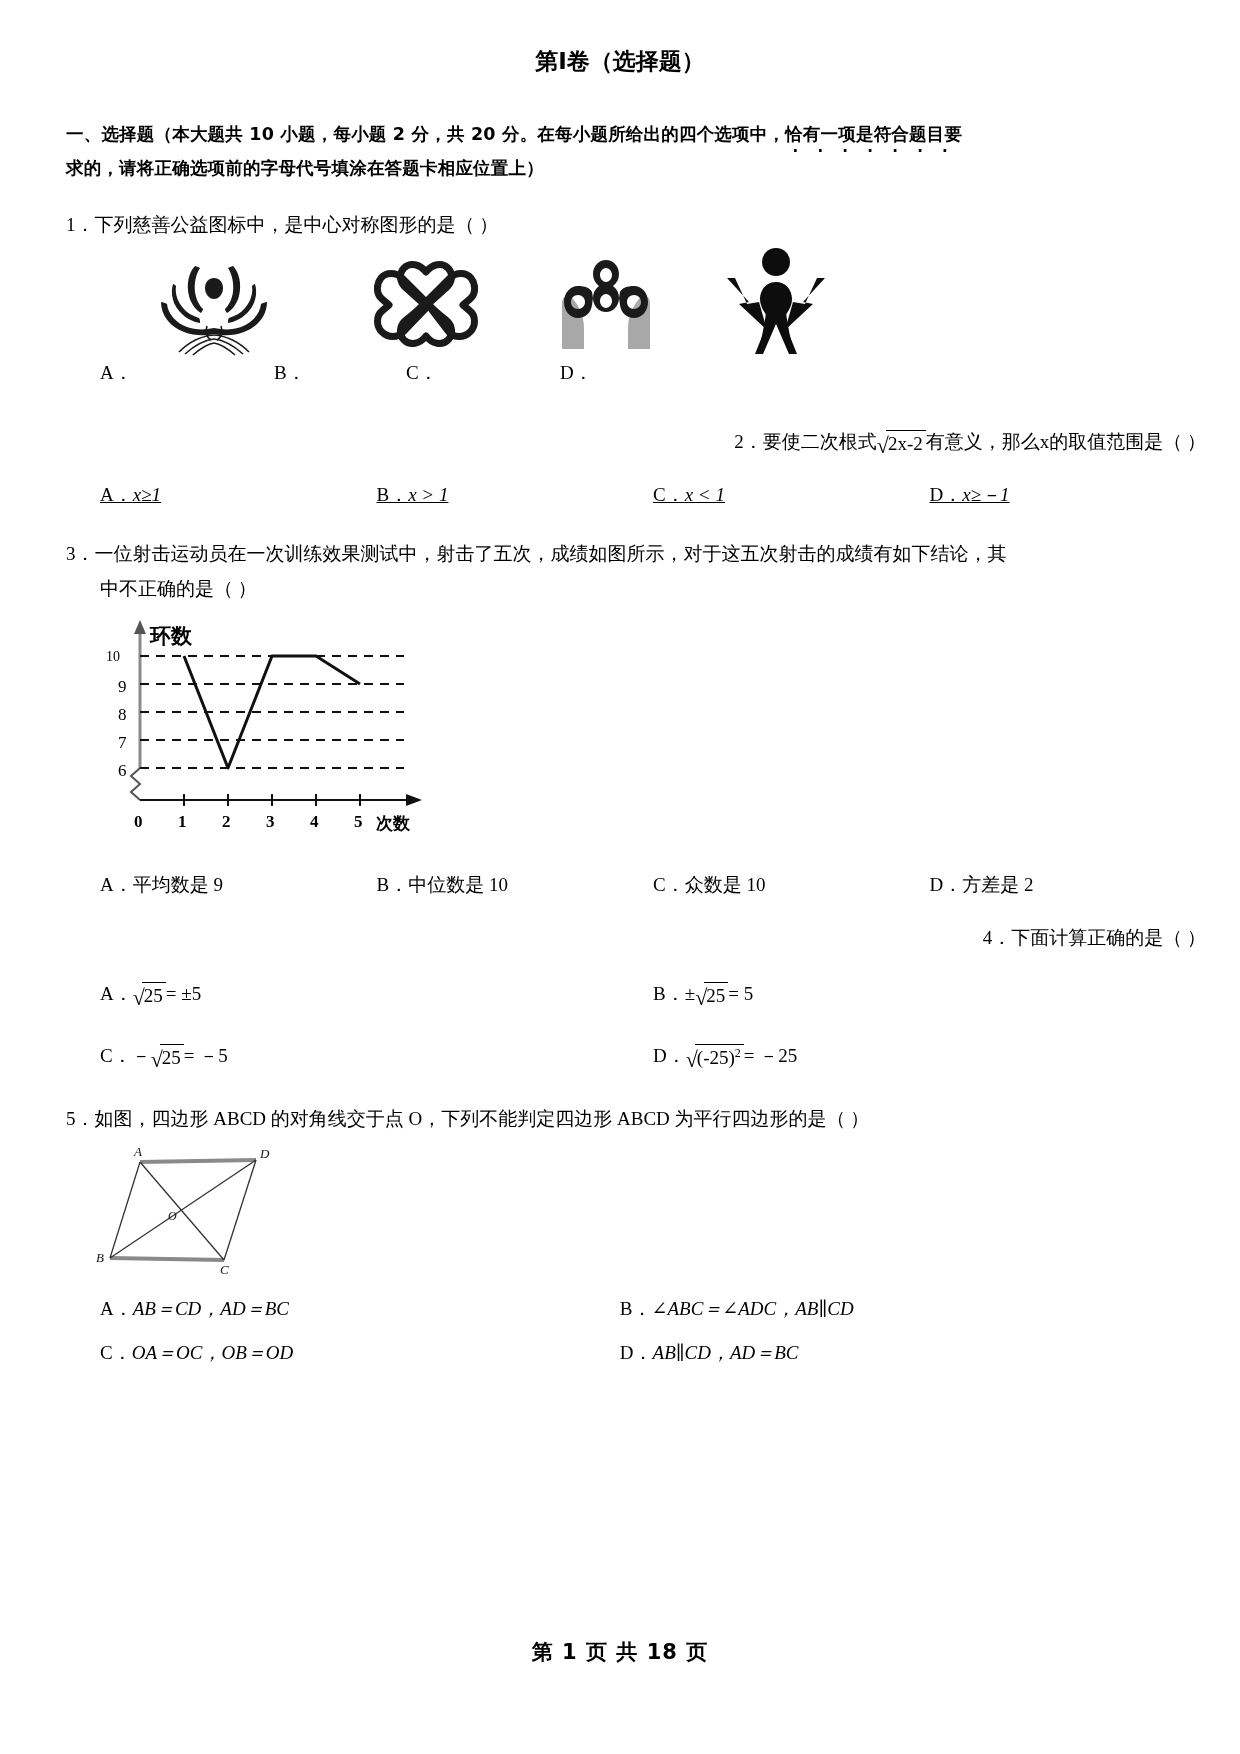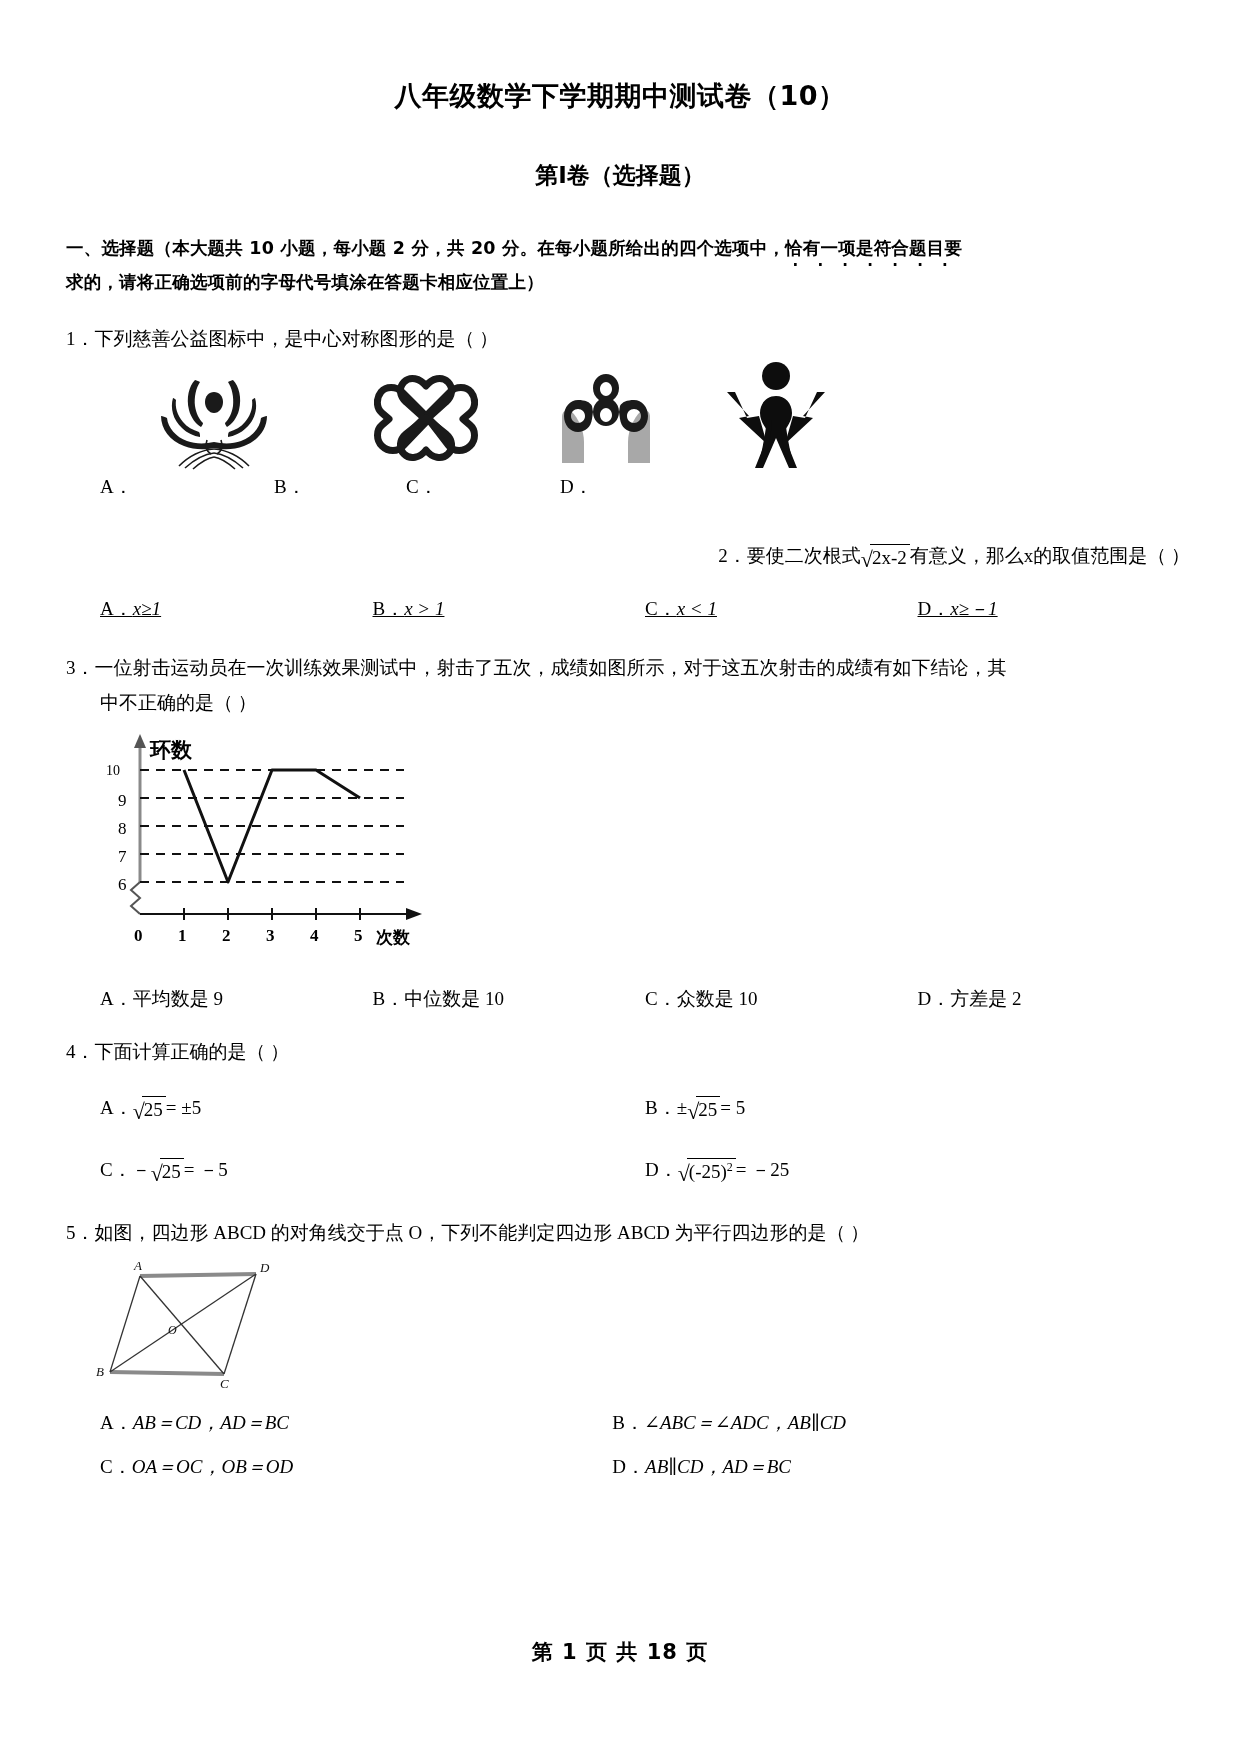--- a/index.html
+++ b/index.html
@@ -33,21 +33,21 @@
   }
   .section-title {
     text-align: center;
     font-family: "DejaVu Sans", "Liberation Sans", sans-serif;
     font-weight: bold;
     font-size: 23px;
     margin: 0;
     padding-top: 46px;
   }
   .content {
-    padding: 0 50px 0 66px;
+    padding: 0 34px 0 66px;
   }
   .instructions {
     font-family: "DejaVu Sans", "Liberation Sans", sans-serif;
     font-weight: bold;
     font-size: 17.5px;
     line-height: 1.95;
     margin-top: 40px;
     letter-spacing: 0.2px;
   }
   .emph-dots {
@@ -160,21 +160,20 @@
     font-size: 21px;
     letter-spacing: 1px;
   }
   .fnum { display: inline; }
 </style>
 </head>
 <body>
 
 <div class="page">
 
-  <h1 class="doc-title">八年级数学下学期期中测试卷（10）</h1>
   <h2 class="section-title">第Ⅰ卷（选择题）</h2>
 
   <div class="content">
 
     <div class="instructions">
       <span>一、选择题（本大题共 10 小题，每小题 2 分，共 20 分。在每小题所给出的四个选项中，</span><span class="emph-dots"><span>恰有一项是符合题目要</span><span class="dot-row">· · · · · · ·</span></span><br>
       <span>求的，请将正确选项前的字母代号填涂在答题卡相应位置上）</span>
     </div>
 
     <div class="q">
@@ -312,21 +311,21 @@
       </div>
     </div>
 
     <div class="opts four" style="margin-top:24px;align-items:flex-end;">
       <div class="opt"><span>A．</span><span>平均数是 9</span></div>
       <div class="opt"><span>B．</span><span>中位数是 10</span></div>
       <div class="opt"><span>C．</span><span>众数是 10</span></div>
       <div class="opt"><span>D．</span><span>方差是 2</span></div>
     </div>
 
-    <div class="q" style="">
+    <div class="q" style="text-align:right;">
       <span>4．</span><span>下面计算正确的是（       ）</span>
     </div>
     <div class="opts two" style="margin-top:26px;">
       <div class="opt"><span>A．</span><span class="rad"><span class="sign">√</span><span class="body ser">25</span></span><span>= ±5</span></div>
       <div class="opt"><span>B．</span><span>±</span><span class="rad"><span class="sign">√</span><span class="body ser">25</span></span><span>= 5</span></div>
     </div>
     <div class="opts two" style="margin-top:34px;">
       <div class="opt"><span>C．</span><span>－</span><span class="rad"><span class="sign">√</span><span class="body ser">25</span></span><span>= －5</span></div>
       <div class="opt"><span>D．</span><span class="rad"><span class="sign">√</span><span class="body ser"><span>(-25)</span><span class="sup">2</span></span></span><span>= －25</span></div>
     </div>

